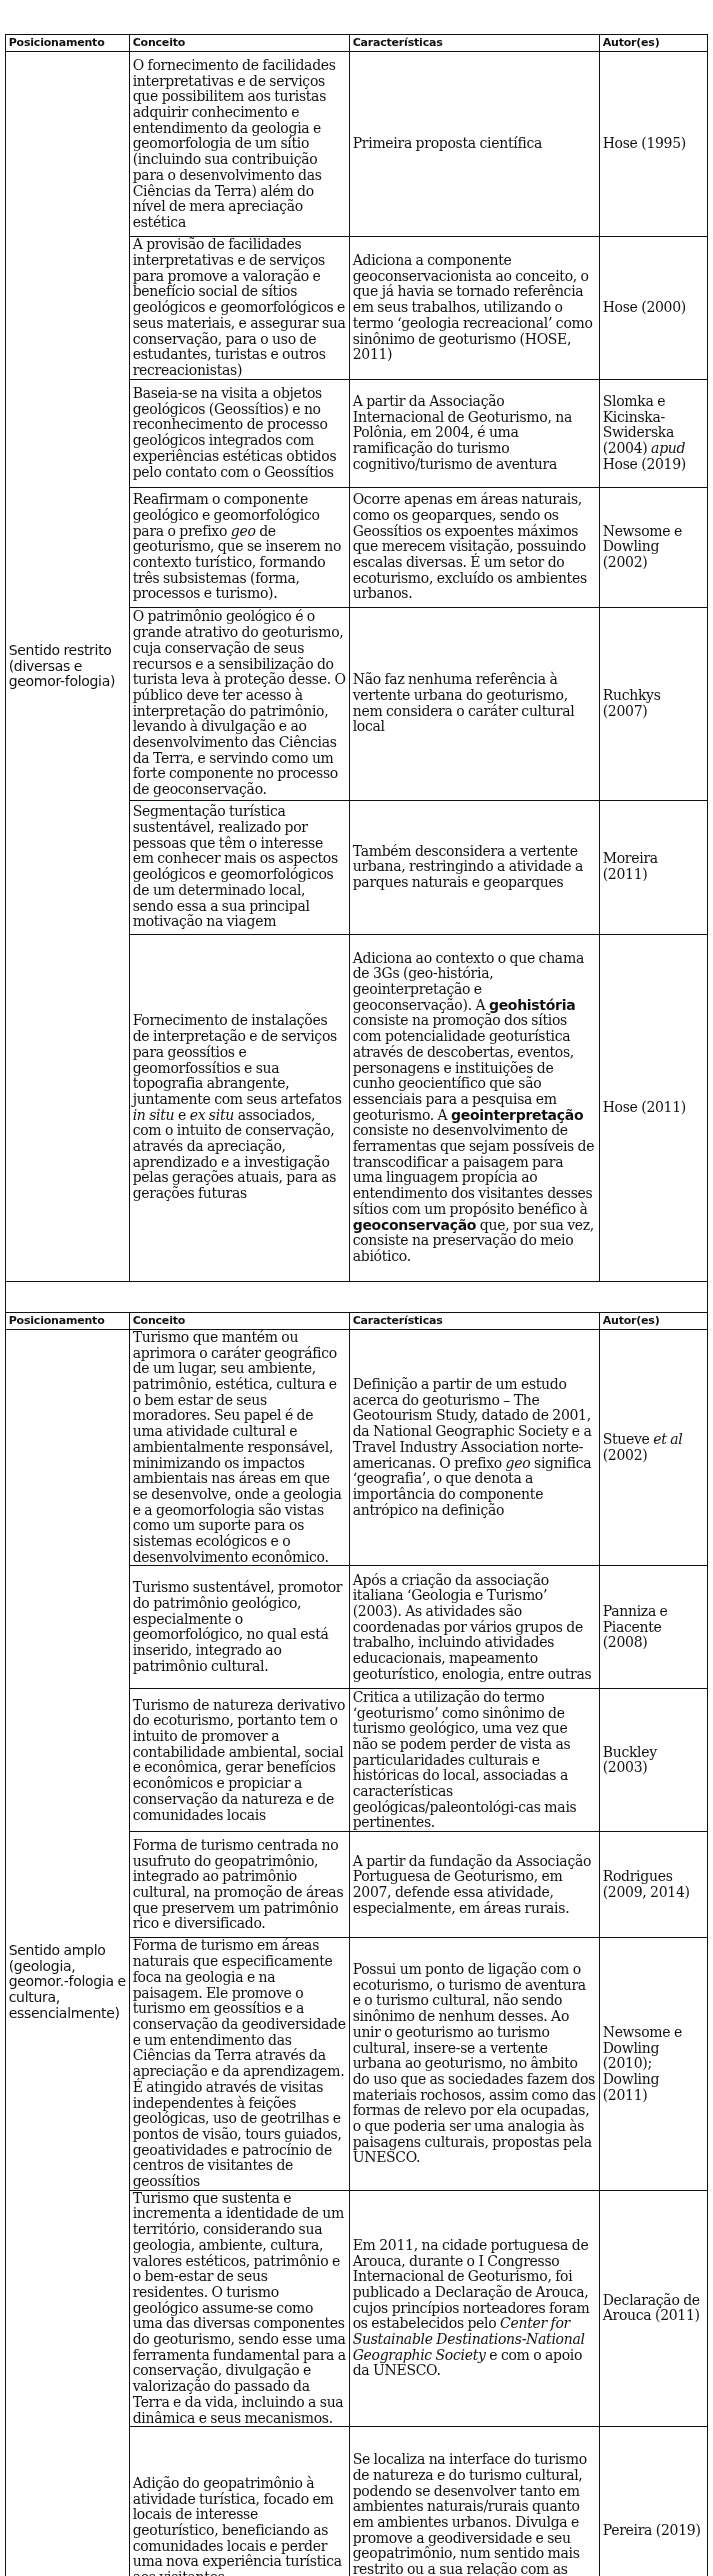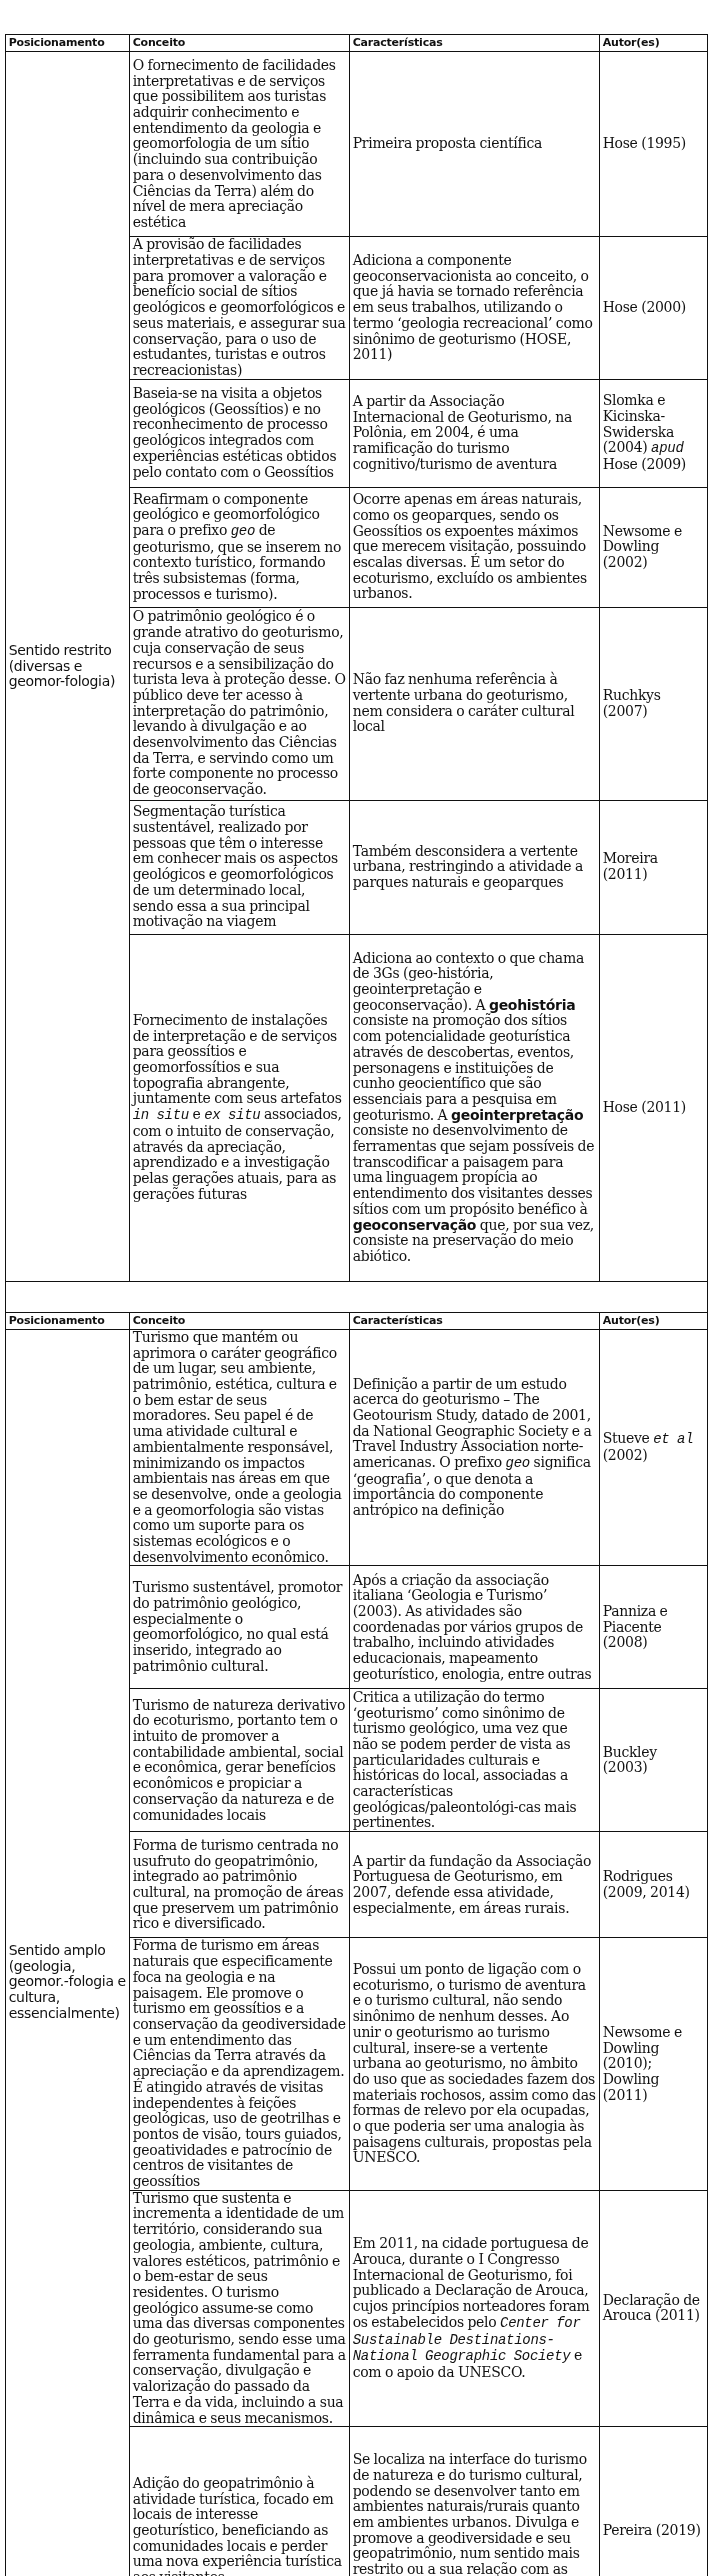--- a/index.html
+++ b/index.html
@@ -9,21 +9,21 @@
               border-collapse: collapse; table-layout: fixed; }
   table.geo td, table.geo th { border: 1.4px solid #111; vertical-align: middle;
               padding: 0 2.9px; font-size: 14px; line-height: 15.7px;
               font-weight: normal; text-align: left; letter-spacing: -0.3px; word-spacing: -0.5px; }
   table.geo th { font-family: "DejaVu Sans", "Liberation Sans", sans-serif; font-weight: bold;
               font-size: 11px; height: 16.3px; letter-spacing: -0.2px; }
   col.c1 { width: 124px; } col.c2 { width: 220px; } col.c3 { width: 250px; } col.c4 { width: 108px; }
   td.pos { font-family: "DejaVu Sans", "Liberation Sans", sans-serif; font-weight: bold; }
   td.blank { height: 30px; }
   b { font-family: "DejaVu Sans", "Liberation Sans", sans-serif; font-weight: bold; text-align: center; }
-  i { font-style: italic; font-family: Liberation Mono, monospace; }
+  i { font-style: italic; }
 </style>
 </head>
 <body>
 
 <table class="geo">
   <colgroup>
       <col class="c1">
       <col class="c2">
       <col class="c3">
       <col class="c4">
@@ -37,28 +37,28 @@
       <th>Autor(es)</th>
     </tr>
 
     <tr style="height:185px">
       <td class="pos" rowspan="7">Sentido restrito (diversas e geomor-fologia)</td>
       <td>O fornecimento de facilidades interpretativas e de serviços que possibilitem aos turistas adquirir conhecimento e entendimento da geologia e geomorfologia de um sítio (incluindo sua contribuição para o desenvolvimento das Ciências da Terra) além do nível de mera apreciação estética</td>
       <td>Primeira proposta científica</td>
       <td>Hose (1995)</td>
     </tr>
     <tr style="height:137px">
-      <td>A provisão de facilidades interpretativas e de serviços para promover a valoração e benefício social de sítios geológicos e geomorfológicos e seus materiais, e assegurar sua conservação, para o uso de estudantes, turistas e outros recreacionistas)</td>
+      <td>A provisão de facilidades interpretativas e de serviços para promove a valoração e benefício social de sítios geológicos e geomorfológicos e seus materiais, e assegurar sua conservação, para o uso de estudantes, turistas e outros recreacionistas)</td>
       <td>Adiciona a componente geoconservacionista ao conceito, o que já havia se tornado referência em seus trabalhos, utilizando o termo ‘geologia recreacional’ como sinônimo de geoturismo (HOSE, 2011)</td>
       <td>Hose (2000)</td>
     </tr>
     <tr style="height:108px">
       <td>Baseia-se na visita a objetos geológicos (Geossítios) e no reconhecimento de processo geológicos integrados com experiências estéticas obtidos pelo contato com o Geossítios</td>
       <td>A partir da Associação Internacional de Geoturismo, na Polônia, em 2004, é uma ramificação do turismo cognitivo/turismo de aventura</td>
-      <td><span>Slomka e Kicinska-Swiderska (2004) </span><i>apud</i><span> Hose (2009)</span></td>
+      <td><span>Slomka e Kicinska-Swiderska (2004) </span><i>apud</i><span> Hose (2019)</span></td>
     </tr>
     <tr style="height:120px">
       <td><span>Reafirmam o componente geológico e geomorfológico para o prefixo </span><i>geo</i><span> de geoturismo, que se inserem no contexto turístico, formando três subsistemas (forma, processos e turismo).</span></td>
       <td>Ocorre apenas em áreas naturais, como os geoparques, sendo os Geossítios os expoentes máximos que merecem visitação, possuindo escalas diversas. É um setor do ecoturismo, excluído os ambientes urbanos.</td>
       <td>Newsome e Dowling (2002)</td>
     </tr>
     <tr style="height:193px">
       <td>O patrimônio geológico é o grande atrativo do geoturismo, cuja conservação de seus recursos e a sensibilização do turista leva à proteção desse. O público deve ter acesso à interpretação do patrimônio, levando à divulgação e ao desenvolvimento das Ciências da Terra, e servindo como um forte componente no processo de geoconservação.</td>
       <td>Não faz nenhuma referência à vertente urbana do geoturismo, nem considera o caráter cultural local</td>
       <td>Ruchkys (2007)</td>

